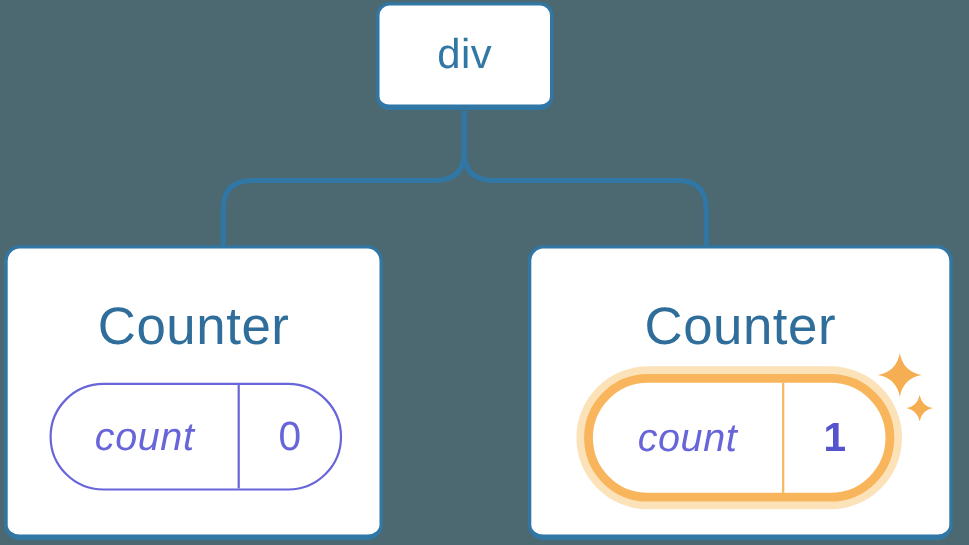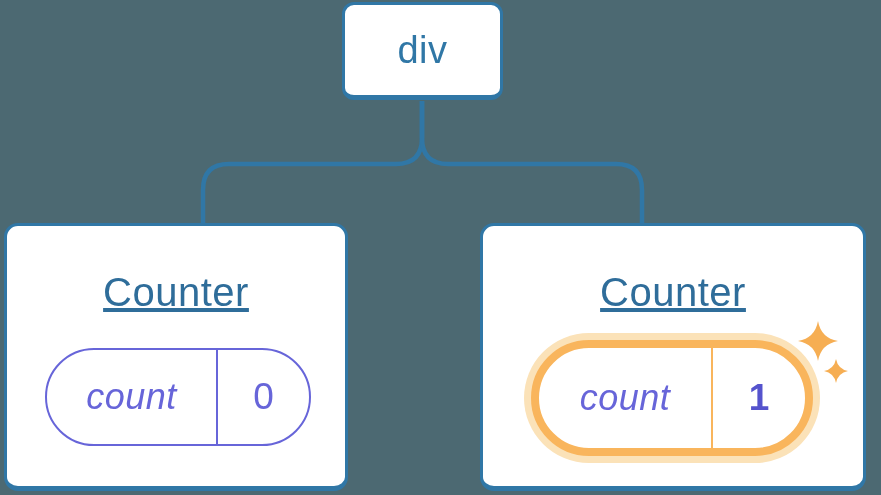--- a/index.html
+++ b/index.html
@@ -60,24 +60,23 @@
     border-radius: 14px;
   }
   .card-left  { left: 4px;   width: 344px; }
   .card-right { left: 480px; width: 386px; }
   .card-title {
     position: absolute;
     top: 44px; left: 0;
     width: 100%;
     text-align: center;
     color: var(--title-blue);
-    font-size: 40px;
+    font-size: 48px;
     font-weight: 500;
     letter-spacing: 0.5px;
-    text-decoration: underline;
   }
   .pill {
     position: absolute;
     display: flex;
     background: var(--card);
   }
   .pill-plain {
     left: 38px; top: 122px;
     width: 266px; height: 98px;
     border: 2px solid var(--purple);

